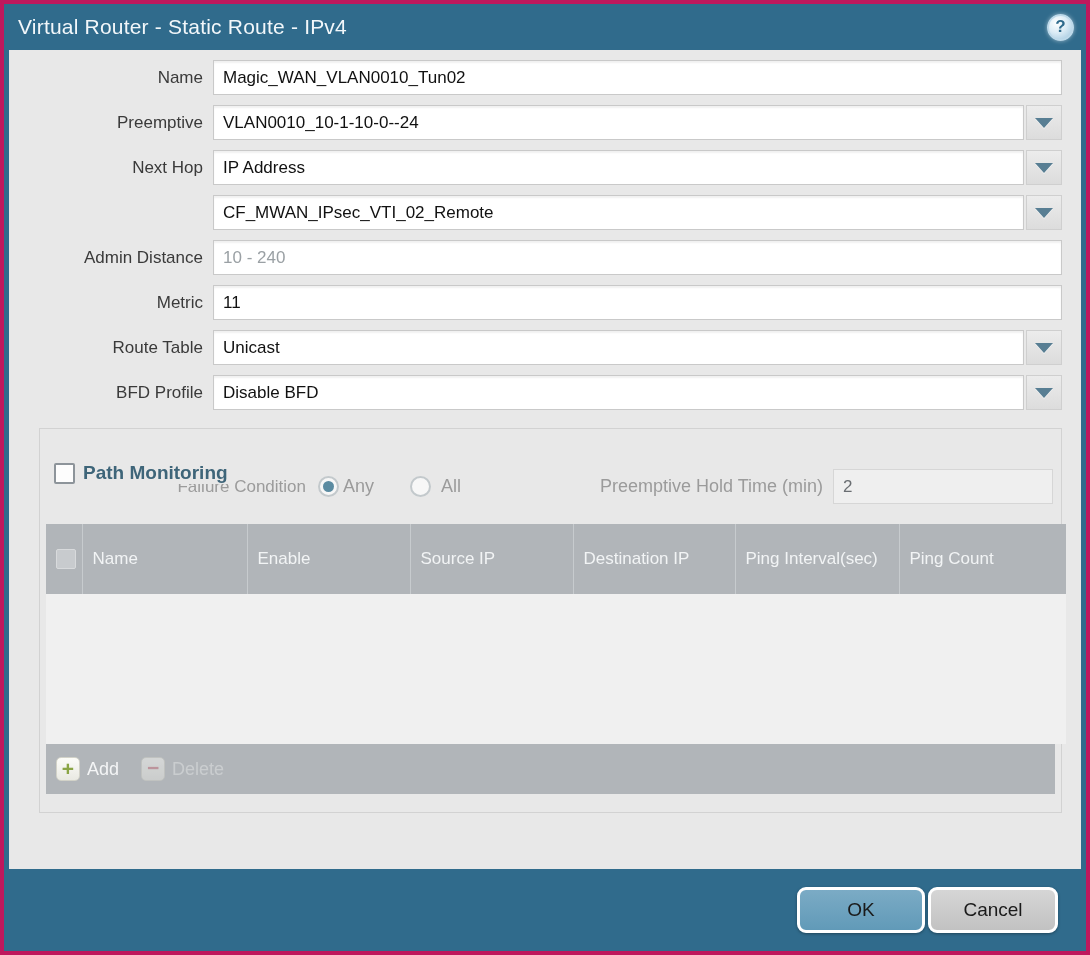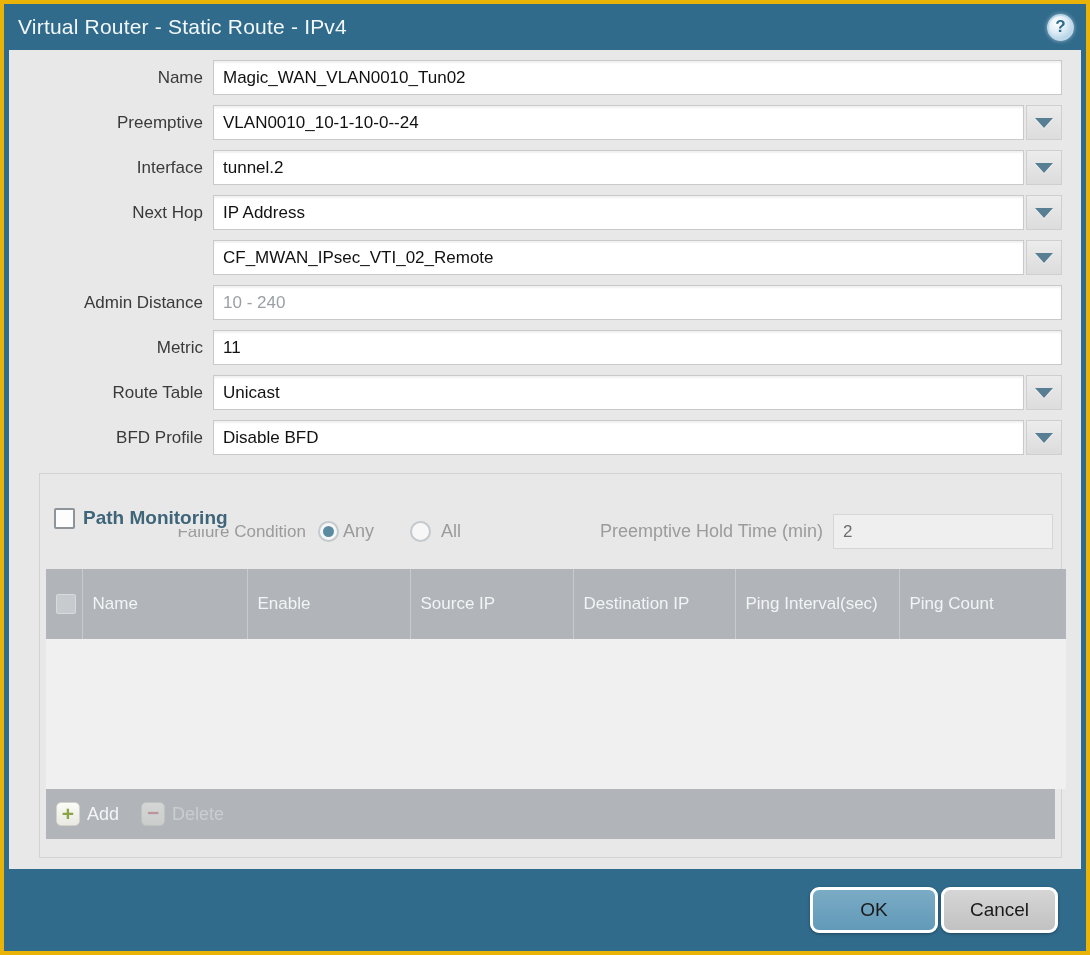--- a/index.html
+++ b/index.html
@@ -1,19 +1,19 @@
 <!DOCTYPE html>
 <html><head>
 <meta charset="utf-8">
 <style>
   * { margin:0; padding:0; box-sizing:border-box; }
   html,body { width:1090px; height:955px; }
   body { font-family:"Liberation Sans","DejaVu Sans",sans-serif; background:#000; }
 
-  .frame { width:1090px; height:955px; background:#eab308; padding:4px; }
+  .frame { width:1090px; height:955px; background:#be185d; padding:4px; }
   .dialog { width:100%; height:100%; background:#306b8c; display:flex; flex-direction:column; }
 
   
   .titlebar { height:46px; display:flex; align-items:center; justify-content:space-between; padding:0 12px 0 14px; }
   .title { color:#f2f7fa; font-size:21px; letter-spacing:0.2px; }
   .help { width:27px; height:27px; border-radius:50%; background:radial-gradient(circle at 35% 30%, #ffffff 0%, #dcecf6 45%, #9cc4dd 100%);
           border:2px solid #bdd9ea; color:#2e6a8c; font-weight:bold; font-size:17px;
           display:flex; align-items:center; justify-content:center; cursor:pointer;
           box-shadow:0 0 4px rgba(255,255,255,0.5); }
 
@@ -67,21 +67,21 @@
   .tool.disabled .tool-icon { opacity:0.55; }
   .tool.disabled .tool-lbl { color:#cfd2d4; }
   .del-glyph { color:#c96f7c; margin-top:-3px; }
 
   
   .bottombar { height:82px; display:flex; align-items:center; justify-content:flex-end; gap:3px; padding:0 28px; }
   .btn { height:46px; border-radius:9px; border:3px solid #ffffff; font-size:19px; color:#1a1a1a;
          font-family:"Liberation Sans","DejaVu Sans",sans-serif; cursor:pointer;
          box-shadow:0 1px 3px rgba(0,0,0,0.35); }
   .btn.ok { width:128px; background:linear-gradient(#7babc5,#619ab8); }
-  .btn.cancel { width:117px; background:linear-gradient(#d6d6d6,#c2c2c2); }
+  .btn.cancel { width:130px; background:linear-gradient(#d6d6d6,#c2c2c2); }
 </style>
 </head>
 <body>
 
 <div class="frame">
   <div class="dialog">
 
     <div class="titlebar">
       <div class="title">Virtual Router - Static Route - IPv4</div>
       <div class="help">?</div>
@@ -95,27 +95,20 @@
       </div>
 
       <div class="row">
         <div class="lbl">Preemptive</div>
         <input class="inp" type="text" value="VLAN0010_10-1-10-0--24" style="">
         <div class="ddbtn">
             <span class="arrow"></span>
           </div>
       </div>
 
-      <div class="row">
-        <div class="lbl">Interface</div>
-        <input class="inp" type="text" value="tunnel.2" style="">
-        <div class="ddbtn">
-            <span class="arrow"></span>
-          </div>
-      </div>
 
       <div class="row">
         <div class="lbl">Next Hop</div>
         <input class="inp" type="text" value="IP Address" style="">
         <div class="ddbtn">
             <span class="arrow"></span>
           </div>
       </div>
 
       <div class="row">

